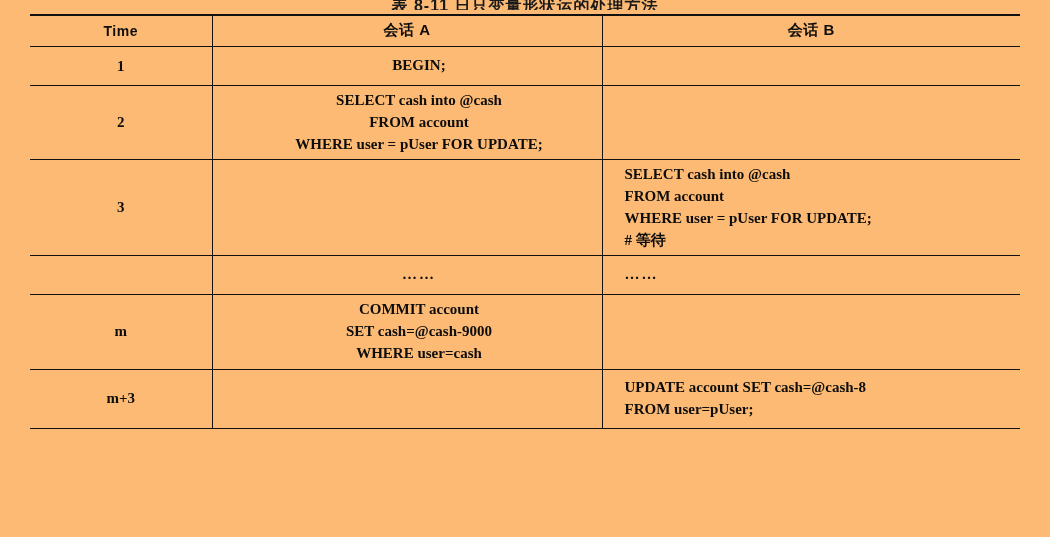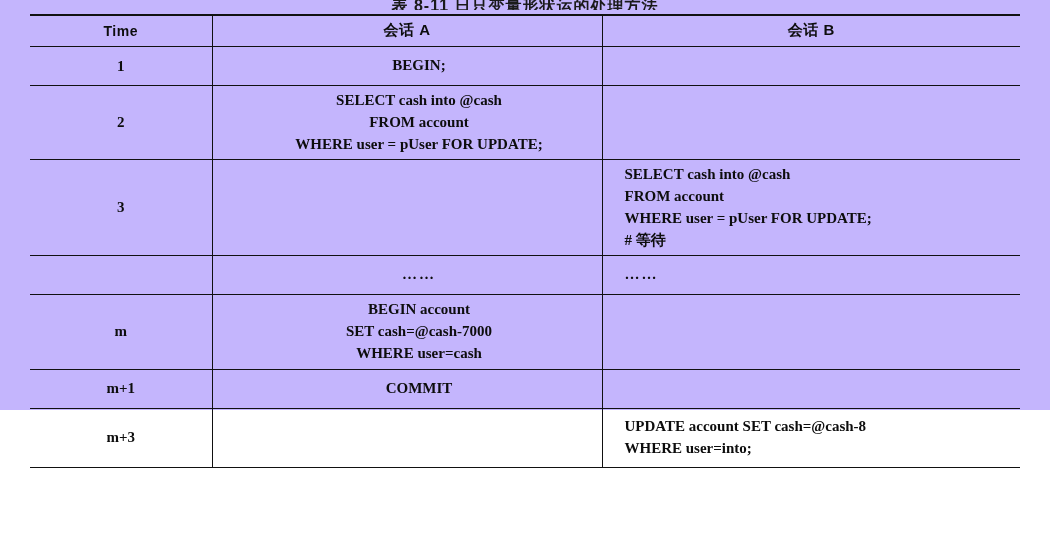--- a/index.html
+++ b/index.html
@@ -10,22 +10,22 @@
   body {
     width: 1050px;
     height: 537px;
     font-family: "Liberation Serif", serif;
     color: #0d0d0d;
     overflow: hidden;
   }
   .page {
     position: relative;
     width: 1050px;
-    height: 410px;
-    background: #c4b5fd;
+    height: 537px;
+    background: #fdba74;
   }
   .caption {
     position: absolute;
     top: -4px;
     left: 0;
     width: 1050px;
     text-align: center;
     font-family: "Liberation Sans", sans-serif;
     font-weight: bold;
     font-size: 16px;
@@ -159,36 +159,29 @@
           <td class="cell-a short">
             <span class="line dots">……</span>
           </td>
           <td class="cell-b short">
             <span class="line dots">……</span>
           </td>
         </tr>
         <tr>
           <td class="cell-time med">m</td>
           <td class="cell-a med">
-            <span class="line">BEGIN account</span>
-            <span class="line">SET cash=@cash-7000</span>
+            <span class="line">COMMIT account</span>
+            <span class="line">SET cash=@cash-9000</span>
             <span class="line">WHERE user=cash</span>
           </td>
           <td class="cell-b med"></td>
-        </tr>
-        <tr>
-          <td class="cell-time short">m+1</td>
-          <td class="cell-a short">
-            <span class="line">COMMIT</span>
-          </td>
-          <td class="cell-b short"></td>
         </tr>
         <tr>
           <td class="cell-time two">m+3</td>
           <td class="cell-a two"></td>
           <td class="cell-b two">
             <span class="line">UPDATE account SET cash=@cash-8</span>
-            <span class="line">WHERE user=into;</span>
+            <span class="line">FROM user=pUser;</span>
           </td>
         </tr>
       </tbody>
   </table>
 </div>
 
 </body></html>

